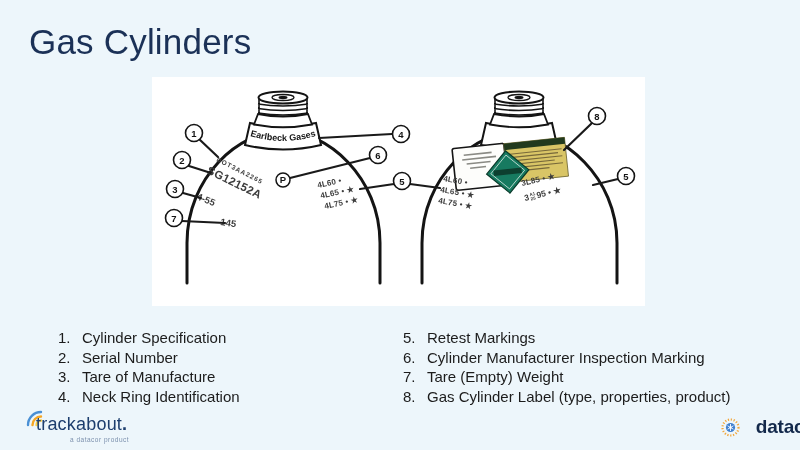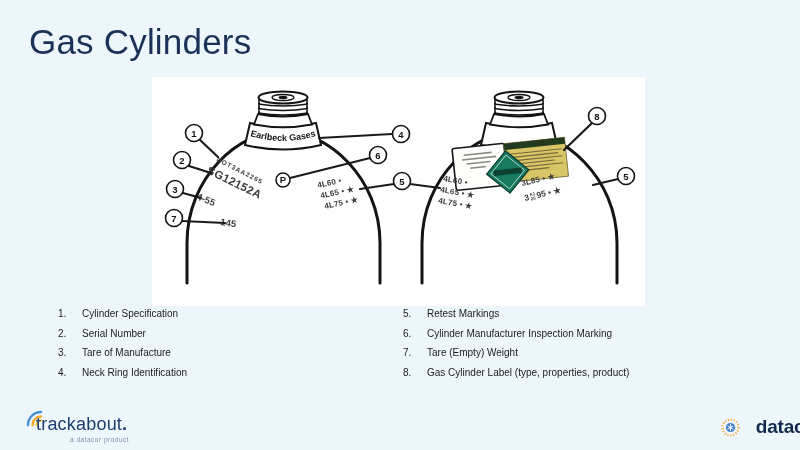--- a/index.html
+++ b/index.html
@@ -2,21 +2,21 @@
 <html><head>
 <meta charset="utf-8">
 <style>
   html,body{margin:0;padding:0;}
   body{width:800px;height:450px;overflow:hidden;font-family:"Liberation Sans",sans-serif;}
   .slide{position:relative;width:800px;height:450px;background:#edf6fb;padding-left:36px;}
   .title{position:absolute;left:29px;top:22px;font-size:35px;letter-spacing:0.2px;
          color:#1b3157;font-weight:400;}
   .panel{position:absolute;left:152px;top:77px;width:493px;height:229px;background:#ffffff;}
   .panel svg{position:absolute;left:3px;top:0;}
-  .legend{position:absolute;top:304px;font-size:10px;line-height:19.5px;color:#1c1c1c;}
+  .legend{position:absolute;top:328px;font-size:15px;line-height:19.5px;color:#1c1c1c;}
   .legend-left{left:58px;}
   .legend-right{left:403px;}
   .legend-row .num{display:inline-block;width:24px;}
   
   .trackabout{position:absolute;left:26px;top:409px;width:140px;height:36px;}
   .ta-arcs{position:absolute;left:0;top:0;}
   .ta-text{position:absolute;left:10px;top:5px;font-size:18px;color:#1d3e6e;letter-spacing:0.2px;}
   .ta-track{font-weight:400;}
   .ta-about{font-weight:400;margin-top:16px;}
   .ta-dot{font-weight:700;}

